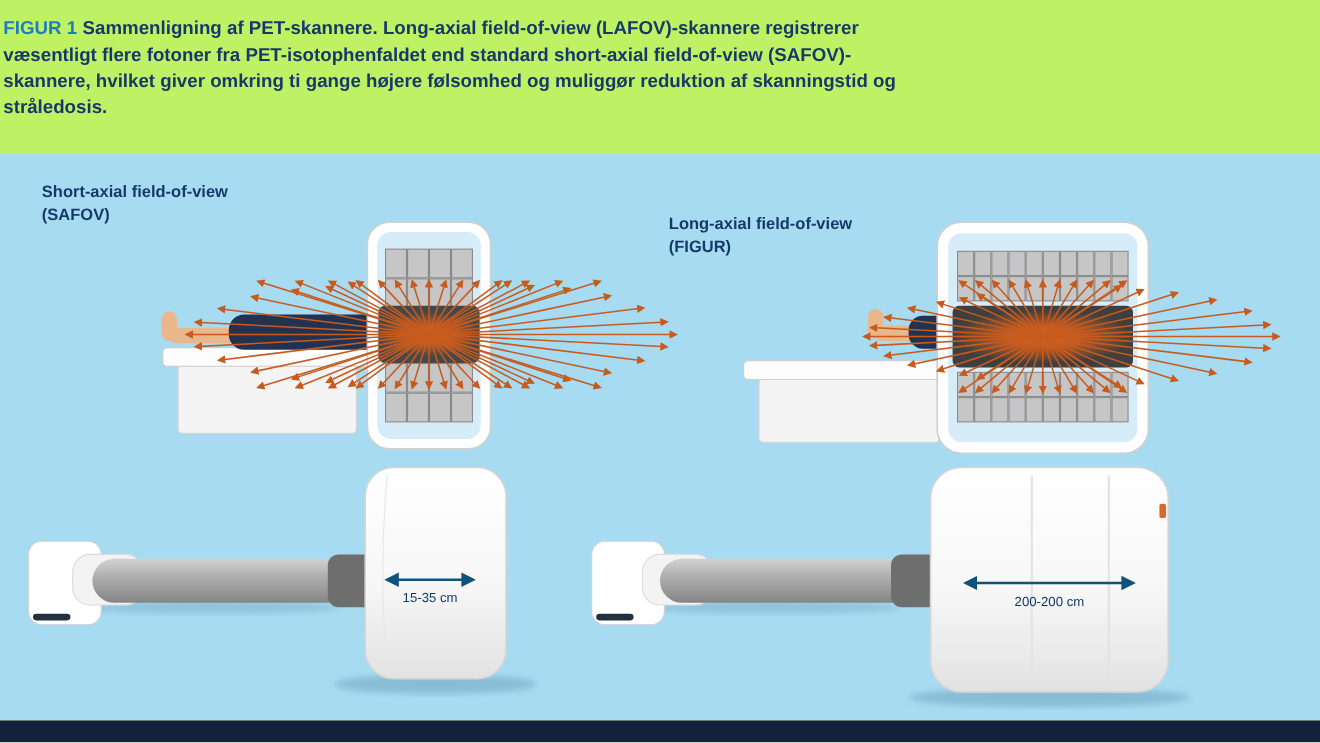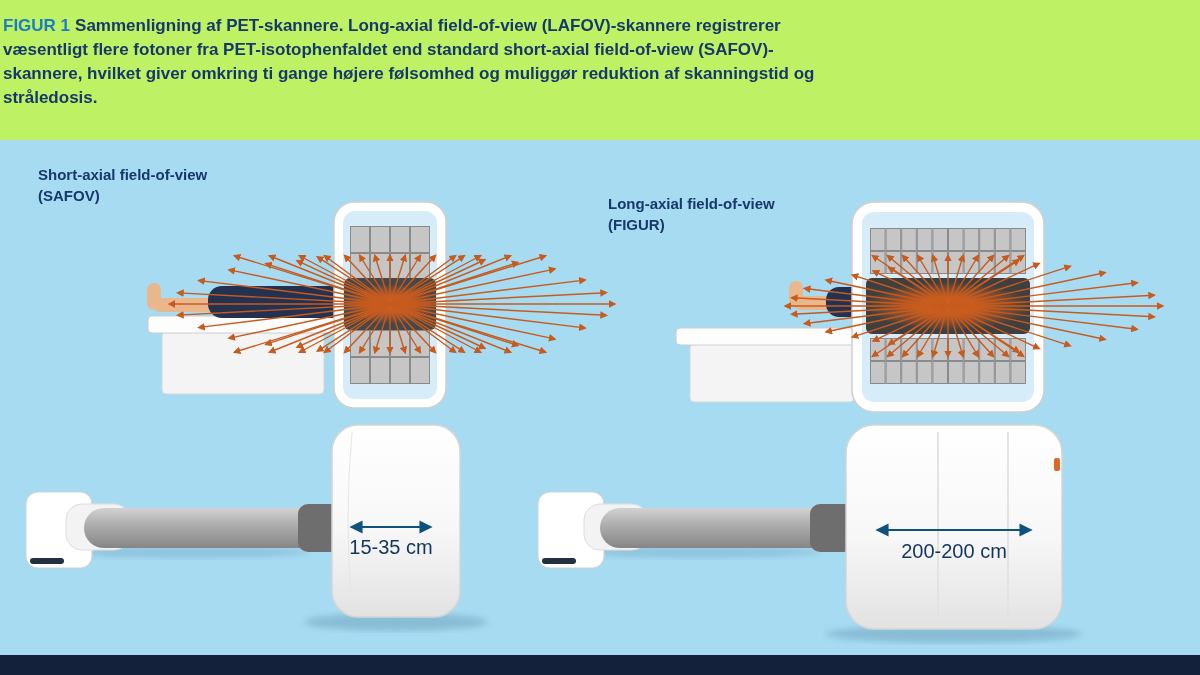--- a/index.html
+++ b/index.html
@@ -8,21 +8,21 @@
   .caption{padding:14px 20px 0 3px;max-width:846px;font-size:17px;font-weight:bold;
            line-height:24px;color:var(--caption-text,#17386a);}
   .fig-label{color:var(--caption-label,#1e7dc2);margin-right:5px;}
   .canvas{position:absolute;top:140px;left:0;width:1200px;height:515px;
           background:var(--background,#a7dbf2);}
   svg.art{position:absolute;left:0;top:0;width:1200px;height:515px;}
   .panel-title{position:absolute;font-size:15px;font-weight:bold;line-height:21px;
                color:var(--caption-text,#14335f);}
   .panel-title.left{left:38px;top:24px;}
   .panel-title.right{left:608px;top:24px;margin-top:29px;}
-  .measure-label{position:absolute;font-size:20px;color:#11355f;text-align:center;}
+  .measure-label{position:absolute;font-size:12px;color:#11355f;text-align:center;}
   .measure-label.left{left:336px;top:396px;width:110px;}
   .measure-label.right{left:894px;top:400px;width:120px;}
   .footer-bar{position:absolute;left:0;bottom:0;width:1200px;height:20px;
               background:var(--footer-bar,#13213b);}
   #burst-safov line,#burst-lafov line{stroke:var(--photon-arrow,#c75b1e);stroke-width:1.4;fill:none;}
   .measure-line{stroke:var(--measure-arrow,#0f527e);stroke-width:2.2;}
 </style>
 </head>
 <body>
 

